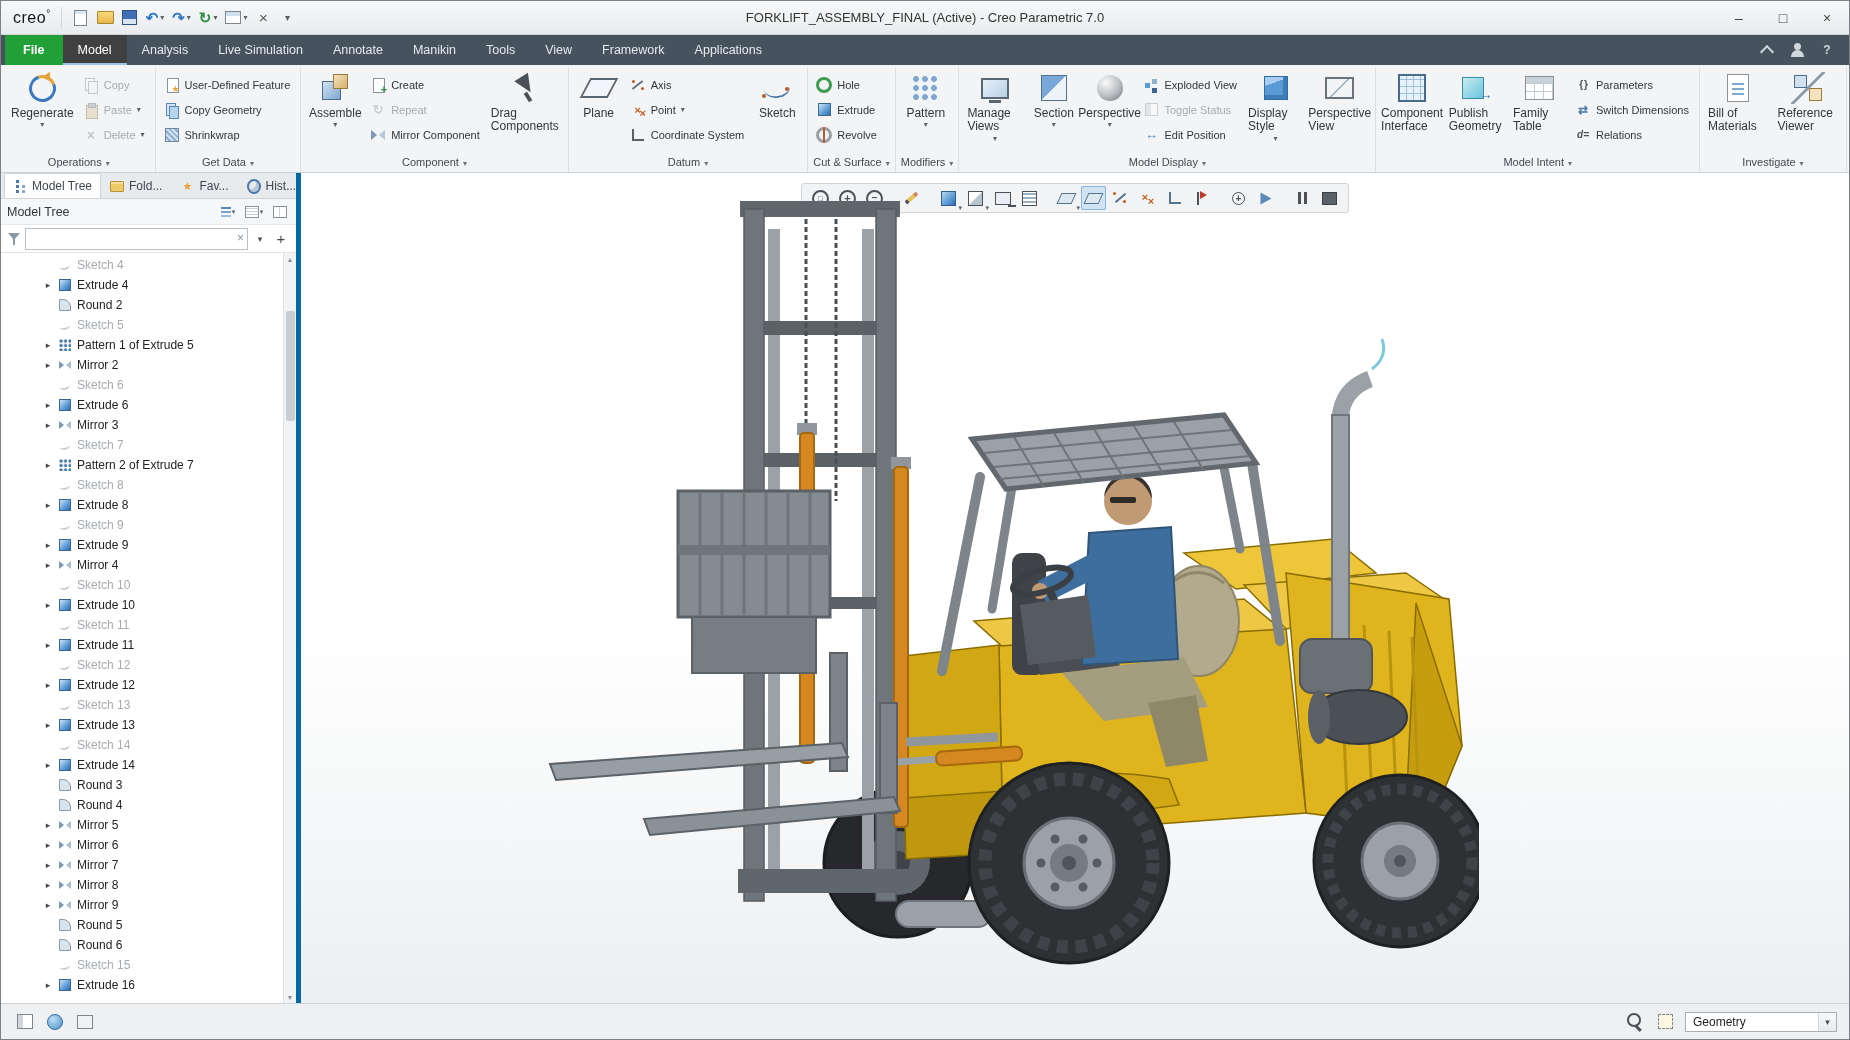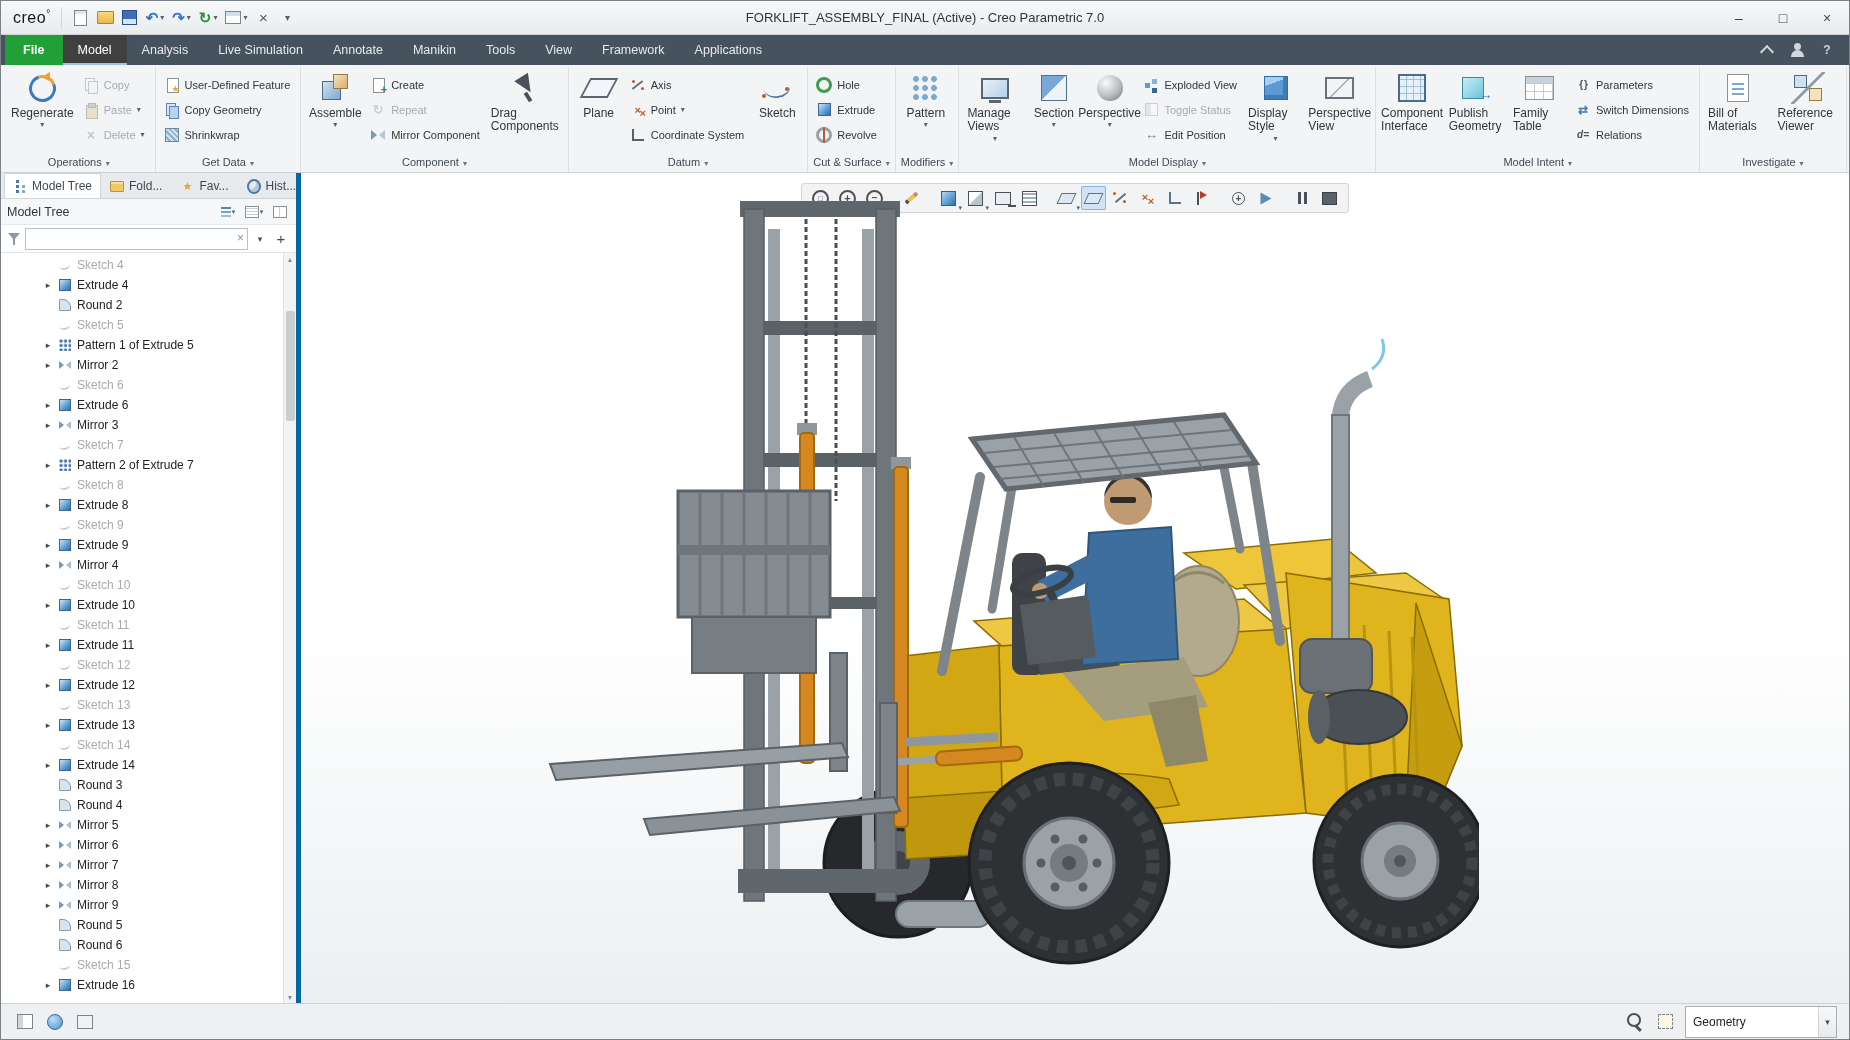--- a/index.html
+++ b/index.html
@@ -199,21 +199,21 @@
   .statusbar{height:36px;flex:0 0 36px;background:#eef0f1;border-top:1px solid #cfd3d6;display:flex;align-items:center;padding:0 12px;gap:8px}
   .sbi{width:24px;height:24px;display:flex;align-items:center;justify-content:center;position:relative;border-radius:2px}
   .sbi.caret::after{content:"\25BE";font-size:7px;color:#5a6268;margin-left:2px}
   .sbi.v-tree-panel-toggle-icon::before{content:"";width:14px;height:13px;border:1px solid #7d858c;background:linear-gradient(90deg,#cfd6dc 0 5px,#fff 5px)}
   .sbi.v-web-browser-icon::before{content:"";width:14px;height:14px;border-radius:50%;background:radial-gradient(circle at 35% 30%,#bfe0f5,#4a90c8);border:1px solid #2f6da8}
   .sbi.v-graphics-panel-icon::before{content:"";width:14px;height:12px;border:1px solid #7d858c;background:#eef2f5}
   .sbi.v-find-icon::before{content:"";width:10px;height:10px;border:2px solid #4a5158;border-radius:50%;margin:-3px 0 0 -3px}
   .sbi.v-find-icon::after{content:"";position:absolute;right:5px;bottom:4px;width:7px;height:2.5px;background:#4a5158;transform:rotate(45deg)}
   .sbi.v-selection-buffer-icon::before{content:"";width:13px;height:13px;border:1px dashed #7d858c;background:#fdf6e0}
   .sb-right{margin-left:auto;display:flex;align-items:center;gap:8px}
-  .combo{display:flex;align-items:center;width:152px;height:32px;background:#fff;border:1px solid #a8aeb4}
+  .combo{display:flex;align-items:center;width:152px;height:20px;background:#fff;border:1px solid #a8aeb4}
   .combo .val{flex:1;font-size:12px;padding-left:7px;color:#222}
   .combo .cbtn{width:18px;height:100%;border-left:1px solid #d0d4d8;display:flex;align-items:center;justify-content:center;font-size:9px;color:#4a5158;background:linear-gradient(#f7f8f9,#e8ebee)}
 </style>
 </head>
 <body>
 
 <div class="window">
 
   <div class="titlebar">
     <div class="tb-title">FORKLIFT_ASSEMBLY_FINAL (Active) - Creo Parametric 7.0</div>

